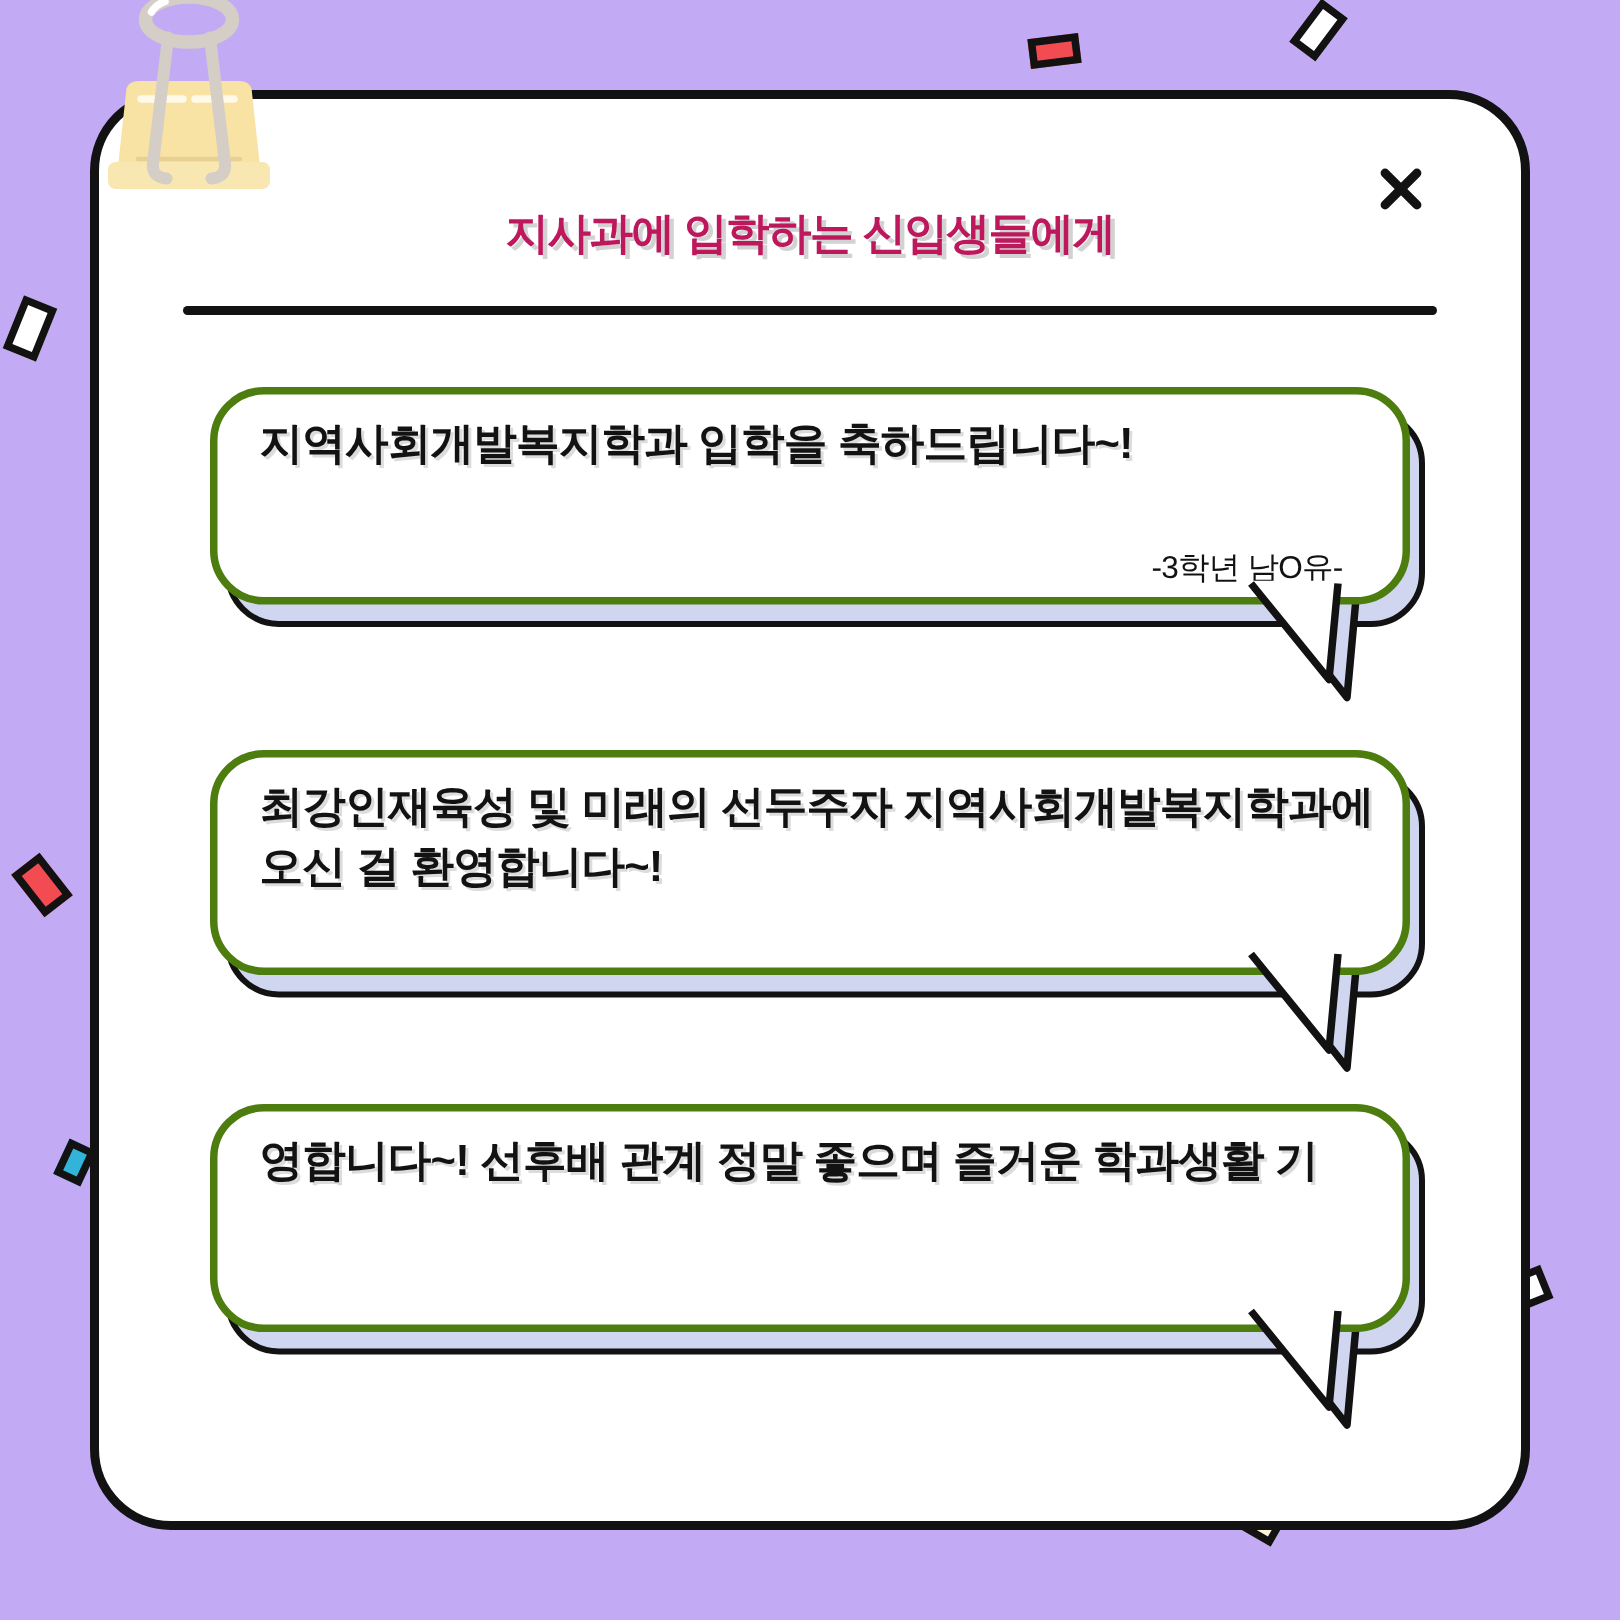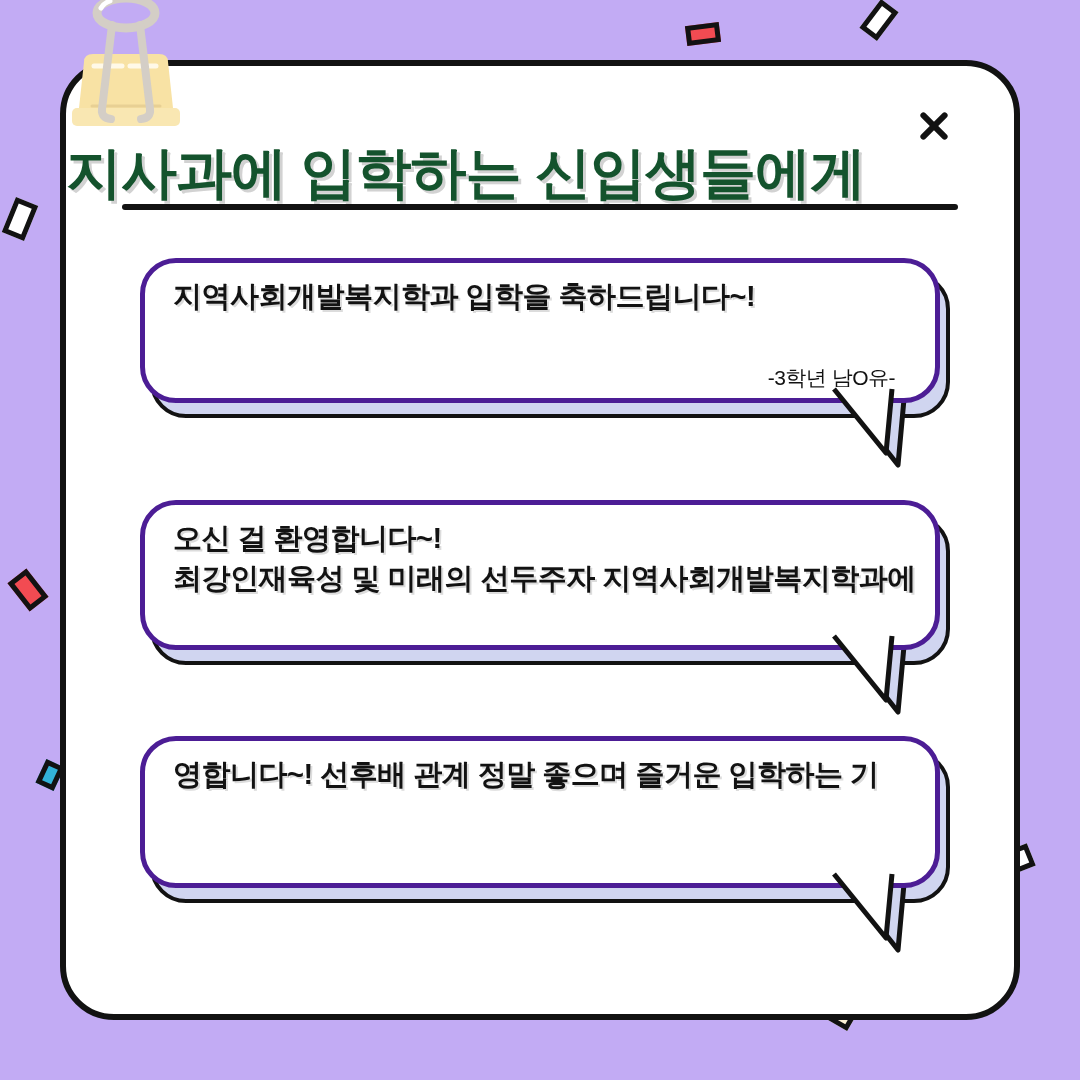--- a/index.html
+++ b/index.html
@@ -17,22 +17,22 @@
     width:960px; height:960px;
     background:#ffffff;
     border:6px solid #121212;
     border-radius:54px;
     z-index:2;
   }
 
   
   .title {
     position:absolute; top:70px; left:0; width:100%;
-    text-align:left;
-    font-size:56px; font-weight:800; color:#14532d;
+    text-align:center;
+    font-size:29px; font-weight:800; color:#be185d;
     letter-spacing:-1px;
     text-shadow:3px 3px 0 #d2d2d2;
   }
   .title-underline {
     position:absolute; top:138px; left:56px;
     width:836px; height:6px; background:#121212;
     border-radius:3px;
   }
 
   
@@ -60,21 +60,21 @@
     border:4px solid #121212;
     border-radius:36px;
   }
   .tail-shadow {
     position:absolute; right:2px; bottom:-80px;
     width:100px; height:86px;
   }
   .bubble .main {
     position:absolute; inset:0;
     background:#ffffff;
-    border:5px solid #4c1d95;
+    border:5px solid #4d7c0f;
     border-radius:36px;
     padding:13px 26px 0 28px;
   }
   .tail {
     position:absolute; right:14px; bottom:-70px;
     width:100px; height:86px;
   }
   .line {
     font-size:29px; font-weight:700; color:#121212;
     line-height:40px; white-space:pre; letter-spacing:-0.5px;
@@ -138,37 +138,37 @@
     </svg>
   </div>
 
   <div class="bubble bubble-2">
     <div class="shadow"></div>
     <svg class="tail-shadow" viewBox="0 0 100 86">
       <polygon points="8,2 60,68 66,2" fill="#d0d5f0"></polygon>
       <path d="M8,2 L60,68 L66,2" fill="none" stroke="#121212" stroke-width="5" stroke-linejoin="round"></path>
     </svg>
     <div class="main">
+      <div class="line">최강인재육성 및 미래의 선두주자 지역사회개발복지학과에</div>
       <div class="line">오신 걸 환영합니다~!</div>
-      <div class="line">최강인재육성 및 미래의 선두주자 지역사회개발복지학과에</div>
     </div>
     <svg class="tail" viewBox="0 0 100 86">
       <polygon points="8,0 60,66 66,0" fill="#ffffff"></polygon>
       <path d="M8,2 L60,66 L66,2" fill="none" stroke="#121212" stroke-width="5" stroke-linejoin="round"></path>
     </svg>
   </div>
 
   <div class="bubble bubble-3">
     <div class="shadow"></div>
     <svg class="tail-shadow" viewBox="0 0 100 86">
       <polygon points="8,2 60,68 66,2" fill="#d0d5f0"></polygon>
       <path d="M8,2 L60,68 L66,2" fill="none" stroke="#121212" stroke-width="5" stroke-linejoin="round"></path>
     </svg>
     <div class="main">
-      <div class="line">영합니다~! 선후배 관계 정말 좋으며 즐거운 입학하는 기</div>
+      <div class="line">영합니다~! 선후배 관계 정말 좋으며 즐거운 학과생활 기</div>
     </div>
     <svg class="tail" viewBox="0 0 100 86">
       <polygon points="8,0 60,66 66,0" fill="#ffffff"></polygon>
       <path d="M8,2 L60,66 L66,2" fill="none" stroke="#121212" stroke-width="5" stroke-linejoin="round"></path>
     </svg>
   </div>
 
 </div>
 
 <svg class="clip" width="116" height="136" viewBox="0 0 116 136">

